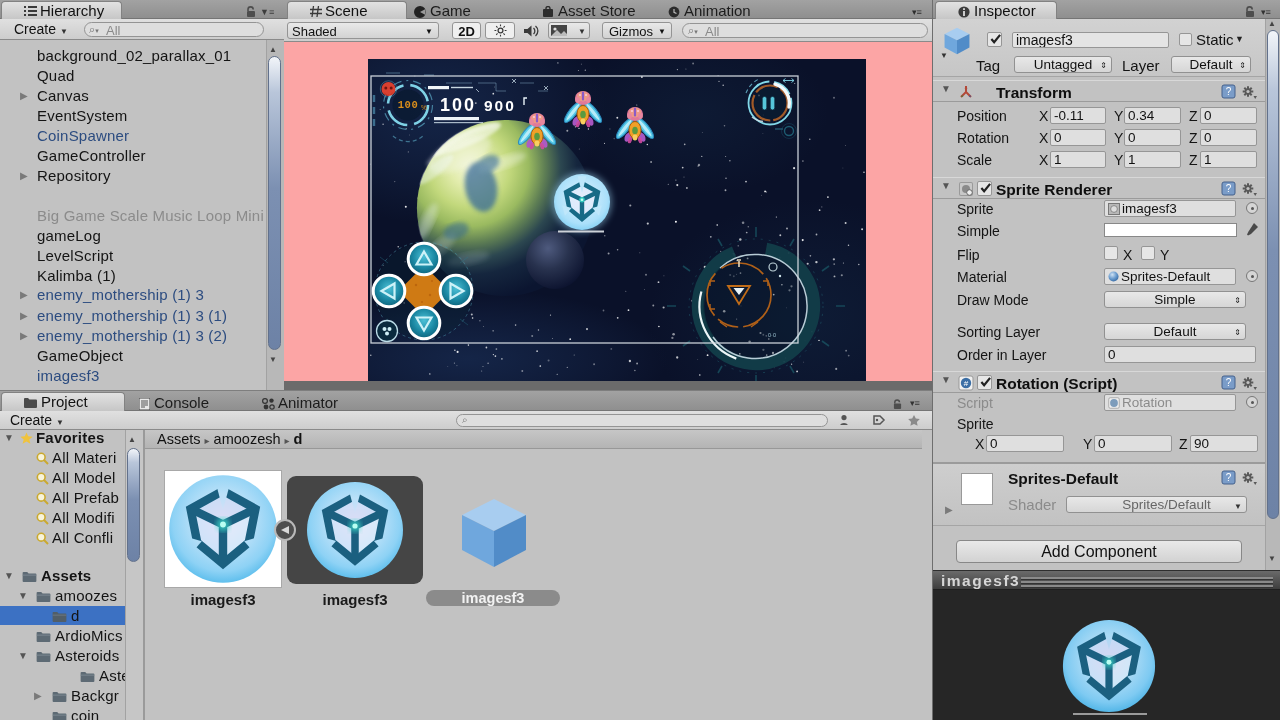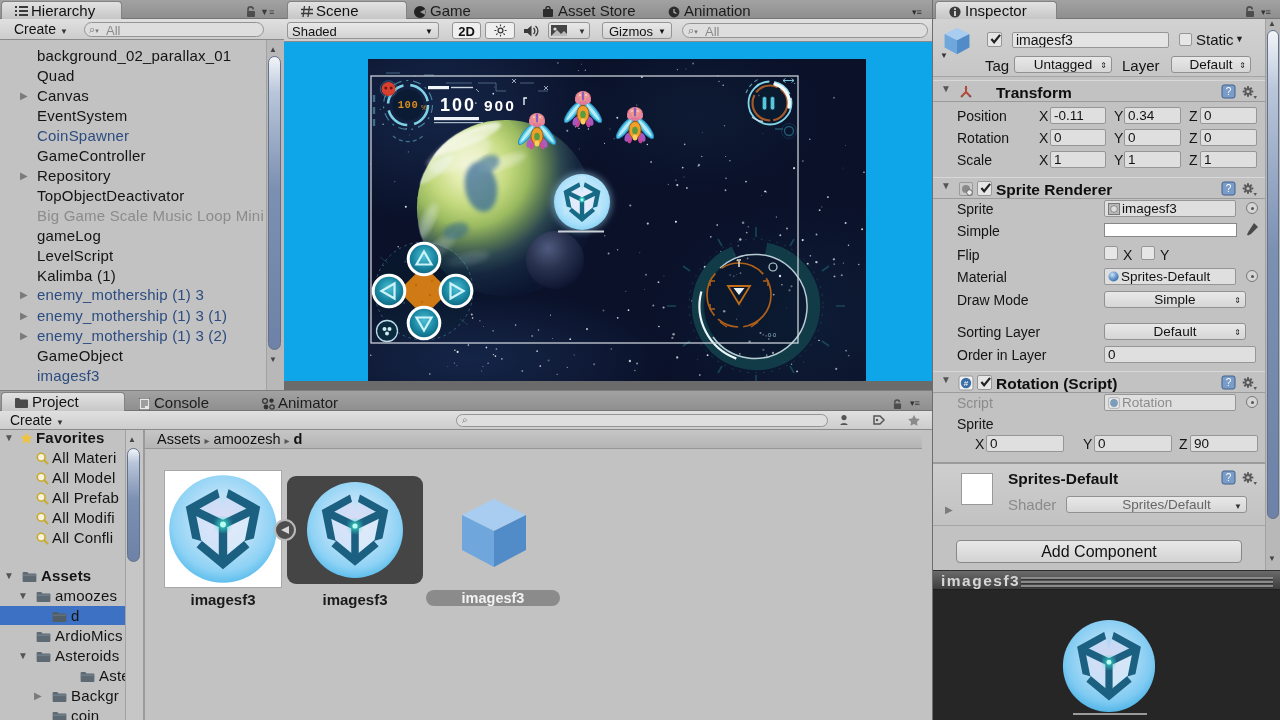--- a/index.html
+++ b/index.html
@@ -2,21 +2,21 @@
 <html><head>
 <meta charset="utf-8">
 <style>
 * { margin:0; padding:0; box-sizing:border-box; }
 html,body { width:1280px; height:720px; overflow:hidden; background:#c2c2c2;
   font-family:"Liberation Sans", sans-serif; }
 .abs { position:absolute; }
 .tabstrip { background:linear-gradient(#a2a2a2,#8f8f8f); border-bottom:1px solid #757575; }
 .tab { position:absolute; top:1px; height:18px; border-radius:4px 4px 0 0;
   background:linear-gradient(#e2e2e2,#c6c6c6); border:1px solid #828282; border-bottom:none;
-  font-size:15px; color:#111; padding:0px 8px 0 13px; }
+  font-size:15px; color:#111; padding:0px 8px 0 22px; }
 .tabghost { position:absolute; top:1px; height:18px; font-size:15px; color:#1c1c1c; padding-top:1px; }
 .toolbar { background:linear-gradient(#e0e0e0,#cdcdcd); border-bottom:1px solid #8a8a8a; }
 .btn { background:linear-gradient(#e9e9e9,#d2d2d2); border:1px solid #949494; border-radius:3px;
   font-size:13px; color:#111; }
 .searchpill { background:#dedede; border:1px solid #949494; border-radius:8px; }
 .row { position:absolute; left:0; width:100%; height:20px; font-size:15px; letter-spacing:0.2px; color:#141414;
   white-space:nowrap; line-height:20px; }
 .blue { color:#2c4c80; }
 .gray { color:#8b8b8b !important; }
 .scroll-track { background:#b8b8b8; border-left:1px solid #a2a2a2; }
@@ -67,39 +67,38 @@
   </div>
 
   <div class="abs" id="hrows" style="left:0;top:40px;width:266px;height:350px;overflow:hidden;">
     <div class="row" style="top:6px;"><span style="margin-left:37px;">background_02_parallax_01</span></div>
     <div class="row" style="top:26px;"><span style="margin-left:37px;">Quad</span></div>
     <div class="row" style="top:46px;"><span class="tri">▶</span><span style="margin-left:37px;">Canvas</span></div>
     <div class="row" style="top:66px;"><span style="margin-left:37px;">EventSystem</span></div>
     <div class="row blue" style="top:86px;"><span style="margin-left:37px;">CoinSpawner</span></div>
     <div class="row" style="top:106px;"><span style="margin-left:37px;">GameController</span></div>
     <div class="row" style="top:126px;"><span class="tri">▶</span><span style="margin-left:37px;">Repository</span></div>
-    <div class="row" style="top:146px;"><span style="margin-left:37px;">TopObjectDeactivator</span></div>
     <div class="row gray" style="top:166px;"><span style="margin-left:37px;">Big Game Scale Music Loop Mini</span></div>
     <div class="row" style="top:186px;"><span style="margin-left:37px;">gameLog</span></div>
     <div class="row" style="top:206px;"><span style="margin-left:37px;">LevelScript</span></div>
     <div class="row" style="top:226px;"><span style="margin-left:37px;">Kalimba (1)</span></div>
     <div class="row blue" style="top:245px;"><span class="tri">▶</span><span style="margin-left:37px;">enemy_mothership (1) 3</span></div>
     <div class="row blue" style="top:266px;"><span class="tri">▶</span><span style="margin-left:37px;">enemy_mothership (1) 3 (1)</span></div>
     <div class="row blue" style="top:286px;"><span class="tri">▶</span><span style="margin-left:37px;text-align:right;">enemy_mothership (1) 3 (2)</span></div>
     <div class="row" style="top:306px;"><span style="margin-left:37px;">GameObject</span></div>
     <div class="row blue" style="top:326px;"><span style="margin-left:37px;">imagesf3</span></div>
   </div>
 
   <div class="abs scroll-track" style="left:266px;top:40px;width:18px;height:350px;"></div>
   <div class="abs" style="left:269px;top:45px;font-size:8px;color:#444;">▲</div>
   <div class="abs" style="left:269px;top:355px;font-size:8px;color:#444;">▼</div>
   <div class="scroll-thumb" style="left:268px;top:56px;width:13px;height:294px;"></div>
 </div>
 
-<div class="abs" id="scene" style="left:284px;top:0;width:648px;height:390px;background:#0ea5e9;">
+<div class="abs" id="scene" style="left:284px;top:0;width:648px;height:390px;background:#fca5a5;">
   <div class="abs tabstrip" style="left:0;top:0;width:648px;height:19px;"></div>
   <div class="tab" style="left:3px;width:120px;">
     <svg width="12" height="11" viewBox="0 0 12 11" style="margin-right:3px;vertical-align:-1px;">
       <g stroke="#3a3a3a" stroke-width="1.3" fill="none">
           <path d="M3.5 0 L2 11 M8.5 0 L7 11 M0 3.5 L12 3.5 M0 7.5 L12 7.5"></path>
         </g>
     </svg>Scene</div>
   <div class="tabghost" style="left:130px;">
     <svg width="12" height="12" viewBox="0 0 12 12" style="margin-right:4px;vertical-align:-2px;">
         <path d="M6 0 A6 6 0 1 0 6 12 A6 6 0 0 0 6 0 M6 6 L11 2.5 A6 6 0 0 0 6 0" fill="#222"></path>
@@ -812,21 +811,21 @@
       <div class="abs" style="left:7px;top:32px;font-size:8px;color:#333;">▼</div>
       <div class="abs fld" style="left:54px;top:13px;width:15px;height:15px;background:#e6e6e6;">
         <svg width="11" height="11" viewBox="0 0 12 12" style="margin:-1px 0 0 -1px;">
             <path d="M1.5 5.5 L4.5 9 L11 1" stroke="#222" stroke-width="2.4" fill="none"></path>
           </svg>
       </div>
       <div class="abs fld" style="left:79px;top:13px;width:157px;height:16px;background:#e4e4e4;font-size:14px;">imagesf3</div>
       <div class="abs fld" style="left:246px;top:14px;width:13px;height:13px;background:#e6e6e6;"></div>
       <div class="abs ilbl" style="left:263px;top:12px;font-size:15px;">Static</div>
       <div class="abs" style="left:302px;top:15px;font-size:9px;color:#222;">▼</div>
-      <div class="abs ilbl" style="left:52px;top:38px;font-size:15px;">Tag</div>
+      <div class="abs ilbl" style="left:43px;top:38px;font-size:15px;">Tag</div>
       <div class="abs drop" style="left:81px;top:37px;width:98px;">Untagged<span style="position:absolute;right:4px;top:1px;font-size:8px;">⇕</span></div>
       <div class="abs ilbl" style="left:189px;top:38px;font-size:15px;">Layer</div>
       <div class="abs drop" style="left:238px;top:37px;width:80px;">Default<span style="position:absolute;right:4px;top:1px;font-size:8px;">⇕</span></div>
     </div>
 
     <div class="hdr" style="top:61px;">
       <span class="tri" style="left:8px;top:2px;color:#555;">▼</span>
       <svg class="abs" style="left:26px;top:4px;" width="14" height="14" viewBox="0 0 14 14">
           <path d="M7 1 V7 M7 7 L2 12 M7 7 L12 12" stroke="#b34a3a" stroke-width="2" fill="none"></path>
           <path d="M7 1 L5.5 3.5 H8.5 Z" fill="#b34a3a"></path>

